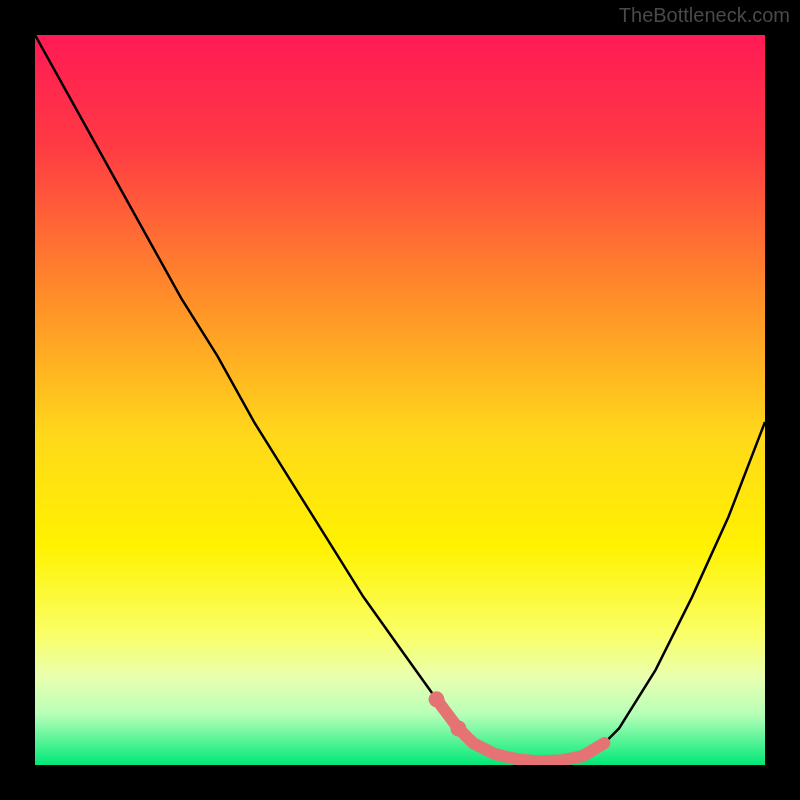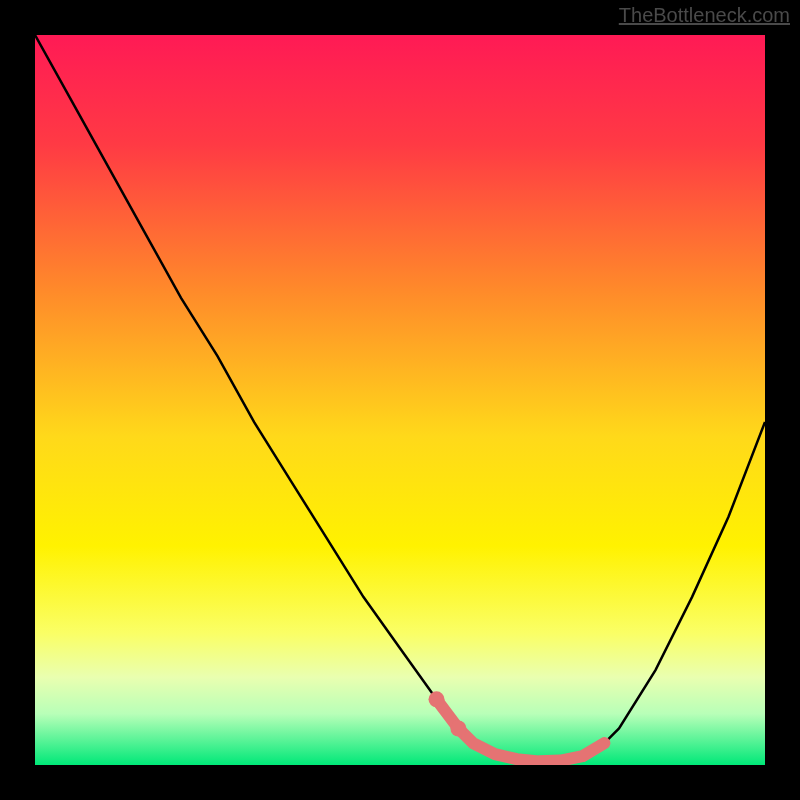--- a/index.html
+++ b/index.html
@@ -12,21 +12,20 @@
     font-family: Arial, Helvetica, sans-serif;
   }
   .watermark {
     position: absolute;
     top: 4px;
     right: 10px;
     color: #4a4a4a;
     font-size: 20px;
     font-weight: 500;
     z-index: 10;
-    text-decoration: underline;
   }
   .plot-area {
     position: absolute;
     left: 35px;
     top: 35px;
     width: 730px;
     height: 730px;
   }
   svg {
     display: block;

